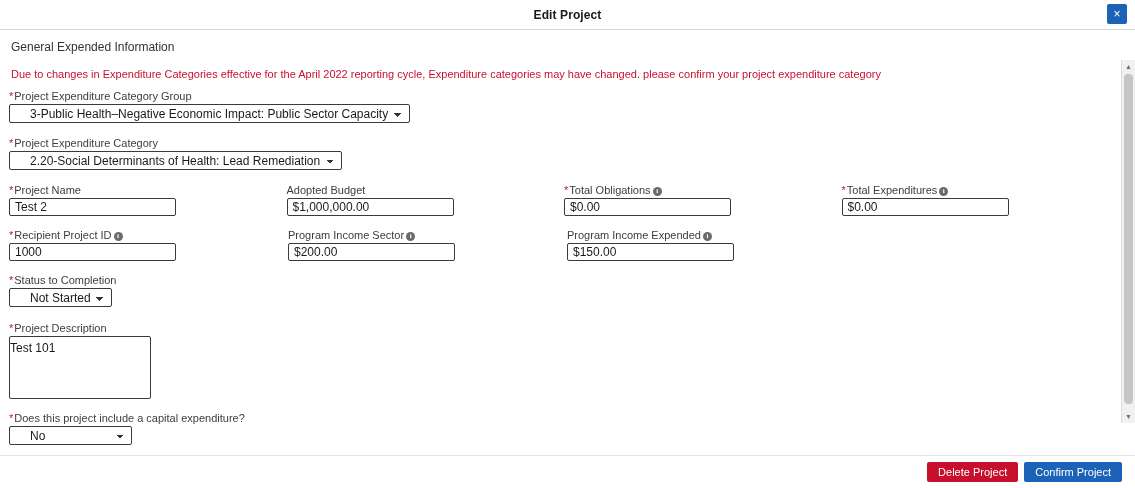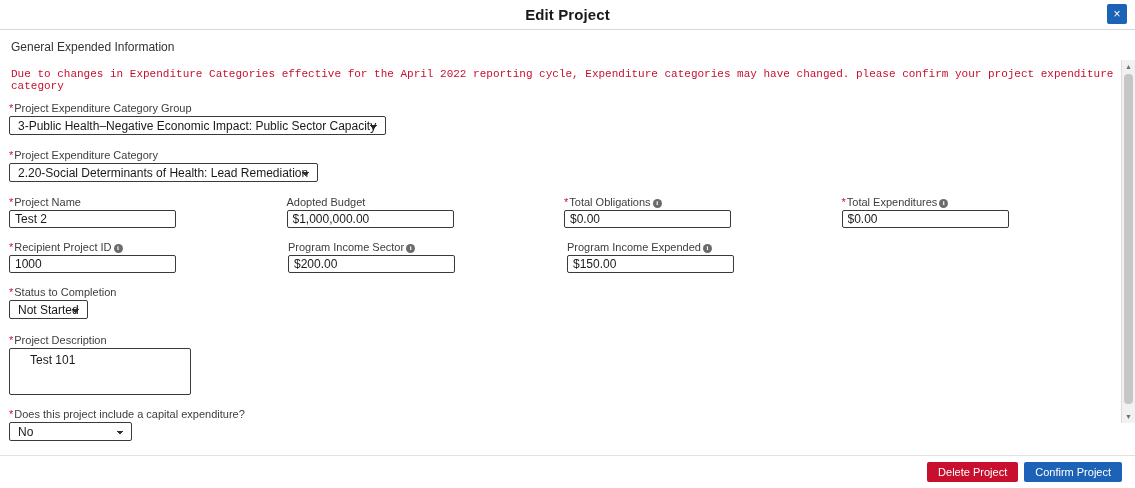--- a/index.html
+++ b/index.html
@@ -27,21 +27,21 @@
   .modal-header {
     position: relative;
     height: 29px;
     background: #ffffff;
     border-bottom: 1px solid #d8d8d8;
     display: flex;
     align-items: center;
     justify-content: center;
   }
   .modal-title {
-    font-size: 15px;
+    font-size: 12px;
     font-weight: bold;
     color: #18191a;
     letter-spacing: 0.1px;
   }
   .close-btn {
     position: absolute;
     right: 8px;
     top: 4px;
     width: 20px;
     height: 20px;
@@ -65,21 +65,20 @@
   }
   .section-title {
     font-size: 12px;
     color: #333333;
     margin: 0 0 14px 2px;
   }
   .notice {
     color: #c8102e;
     font-size: 11px;
     margin: 0 0 10px 2px;
-    font-family: Liberation Mono, monospace;
   }
   .field-label {
     font-size: 11px;
     color: #3d3d3d;
     margin-bottom: 2px;
     display: block;
     white-space: nowrap;
   }
   .req {
     color: #c8102e;
@@ -107,35 +106,35 @@
     color: #1a1a1a;
     background: #ffffff;
     border: 1px solid #3a3a3a;
     border-radius: 2px;
     height: 18px;
     padding: 0 5px;
     display: block;
   }
   select.ctrl {
     height: 19px;
-    padding: 0 8px;
+    padding: 0 20px;
     -webkit-appearance: none;
     appearance: none;
     background-image:
       linear-gradient(45deg, transparent 50%, #333 50%),
       linear-gradient(135deg, #333 50%, transparent 50%);
     background-position:
       calc(100% - 11px) 8px,
       calc(100% - 7px) 8px;
     background-size: 4px 4px, 4px 4px;
     background-repeat: no-repeat;
   }
   textarea.ctrl {
-    height: 47px;
-    padding: 4px 20px;
+    height: 63px;
+    padding: 4px 0;
     resize: none;
     line-height: 1.3;
     overflow: hidden;
   }
   .row {
     display: flex;
     gap: 0;
     margin-bottom: 12px;
   }
   .cell {

